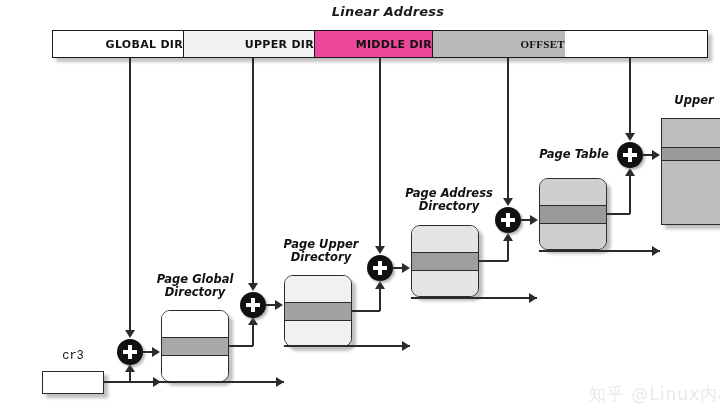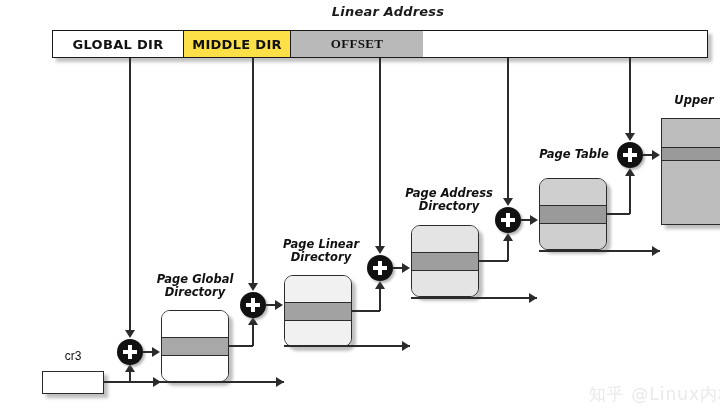--- a/index.html
+++ b/index.html
@@ -29,27 +29,27 @@
     position:absolute;
     left:24px;top:30px;
     width:656px;height:28px;
     display:flex;
     border:1.6px solid #1a1a1a;
     box-sizing:border-box;
     box-shadow:4px 4px 3px rgba(120,120,120,.45);
     background:#fff;
   }
   .addr-cell{
-    display:flex;align-items:center;justify-content:center;
+    display:flex;align-items:center;justify-content:flex-end;
     height:100%;
     box-sizing:border-box;
     border-right:1.6px solid #1a1a1a;
     font-family:"DejaVu Sans", sans-serif;
     font-weight:bold;
-    font-size:13px;
+    font-size:11px;
     letter-spacing:.3px;
     color:#111;
     white-space:nowrap;
   }
   .addr-cell:last-child{border-right:none;font-family:Liberation Serif, serif;}
 
   
   .vline{
     position:absolute;
     width:1.6px;
@@ -141,21 +141,21 @@
     box-sizing:border-box;
     border:1.6px solid #2b2b2b;
     background:#fff;
     box-shadow:4px 4px 3px rgba(130,130,130,.5);
   }
   .cr3-label{
     position:absolute;
     left:14px;top:349px;
     width:62px;
     text-align:center;
-    font-family:Liberation Sans, sans-serif;
+    font-family:Liberation Mono, monospace;
     font-size:12px;
     color:#111;
   }
 
   
   .watermark{
     position:absolute;
     right:12px;bottom:8px;
     font-family:"DejaVu Sans", sans-serif;
     font-size:17px;
@@ -168,21 +168,24 @@
 <body>
 
 <div id="stage">
 
   <div class="title">Linear Address</div>
 
   <div class="addr-bar">
     <div class="addr-cell" style="width:131px;background:#ffffff;">
       <span>GLOBAL DIR</span>
     </div>
-    <div class="addr-cell" style="width:107px;background:#fde047;">
+    <div class="addr-cell" style="width:131px;background:#f2f2f2;">
+      <span>UPPER DIR</span>
+    </div>
+    <div class="addr-cell" style="width:118px;background:#ec4899;">
       <span>MIDDLE DIR</span>
     </div>
     <div class="addr-cell" style="width:132px;background:#b9b9b9;">
       <span>OFFSET</span>
     </div>
   </div>
 
   <div class="vline" style="left:101px;top:58px;height:274px;"></div>
   <div class="arrow-down" style="left:97px;top:330px;"></div>
 
@@ -223,21 +226,21 @@
   <div class="vline" style="left:224px;top:324px;height:22px;"></div>
   <div class="arrow-up" style="left:220px;top:317px;"></div>
 
   <div class="hline" style="left:133px;top:381px;width:123px;"></div>
   <div class="arrow-right" style="left:248px;top:377px;"></div>
 
   <div class="adder" style="left:212px;top:292px;"></div>
   <div class="hline" style="left:238px;top:304px;width:12px;"></div>
   <div class="arrow-right" style="left:247px;top:300px;"></div>
 
-  <div class="cap" style="left:248px;top:238px;width:90px;">Page Linear
+  <div class="cap" style="left:248px;top:238px;width:90px;">Page Upper
 Directory</div>
   <div class="tbox" style="left:256px;top:275px;width:68px;height:72px;background:#f1f1f1;">
     <div class="seg" style="height:26px;background:#f1f1f1;"></div>
     <div class="band" style="height:19px;background:#a2a2a2;"></div>
     <div class="seg" style="flex:1;background:#f1f1f1;"></div>
   </div>
 
   <div class="hline" style="left:324px;top:310px;width:28px;"></div>
   <div class="vline" style="left:351px;top:288px;height:23px;"></div>
   <div class="arrow-up" style="left:347px;top:281px;"></div>

